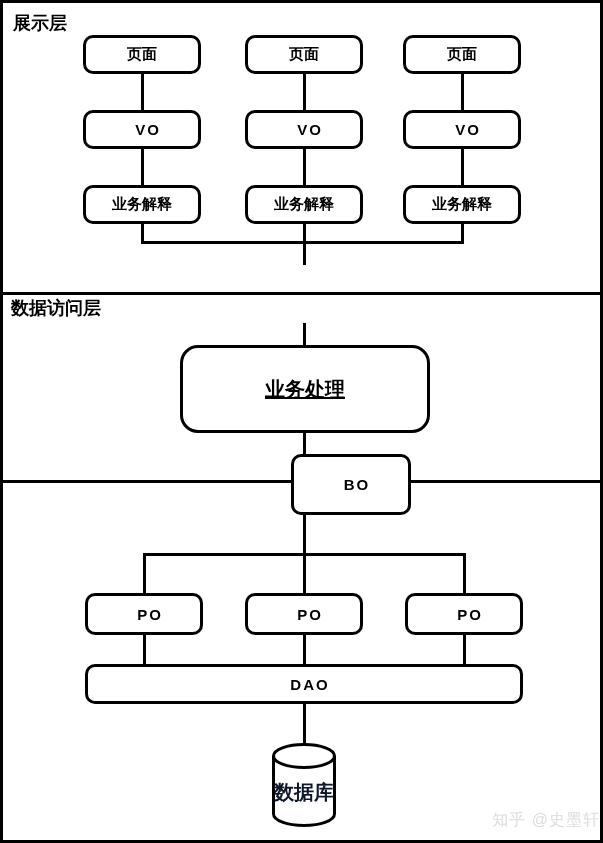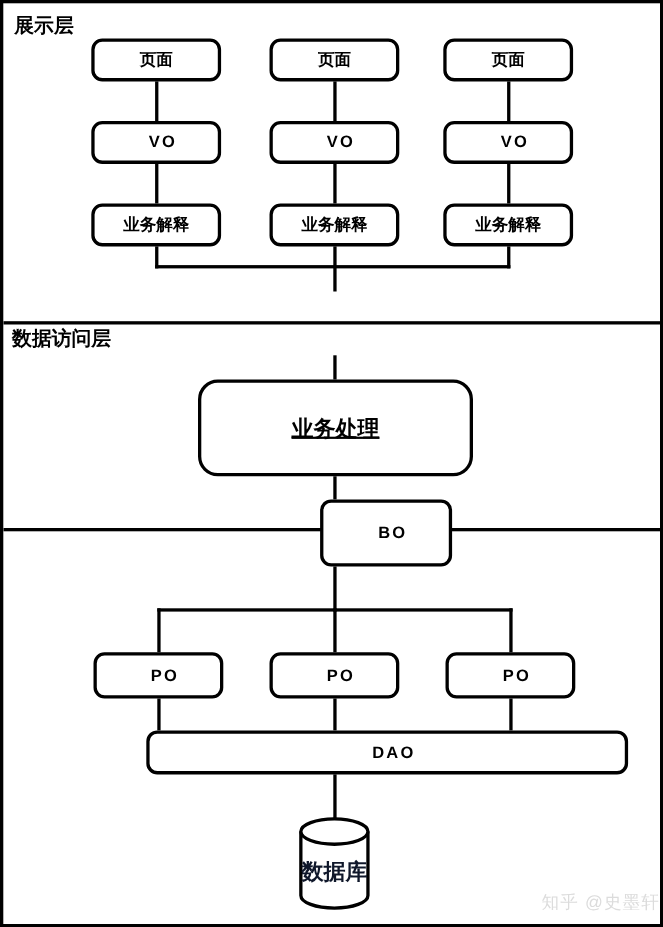--- a/index.html
+++ b/index.html
@@ -98,21 +98,21 @@
   <div class="node" style="left:400px;top:182px;width:118px;height:39px;">业务解释</div>
 
 
   <div class="node big" style="left:177px;top:342px;width:250px;height:88px;">业务处理</div>
   <div class="node latin" style="left:241px;top:451px;width:120px;height:61px;margin-left:47px;">BO</div>
 
   <div class="node latin" style="left:82px;top:590px;width:118px;height:42px;">PO</div>
   <div class="node latin" style="left:242px;top:590px;width:118px;height:42px;">PO</div>
   <div class="node latin" style="left:402px;top:590px;width:118px;height:42px;">PO</div>
 
-  <div class="node latin" style="left:82px;top:661px;width:438px;height:40px;margin-left:48px;">DAO</div>
+  <div class="node latin" style="left:82px;top:661px;width:438px;height:40px;">DAO</div>
 
   <svg class="cyl" viewBox="0 0 68 88">
     <path d="M3.5 14 v58 a30.5 11.5 0 0 0 61 0 v-58" fill="#ffffff" stroke="#000000" stroke-width="3"></path>
     <ellipse cx="34" cy="14" rx="30.5" ry="11.5" fill="#ffffff" stroke="#000000" stroke-width="3"></ellipse>
   </svg>
   <div class="cyl-label">数据库</div>
 
   <div class="watermark">知乎 @史墨轩</div>
 
 </div>

